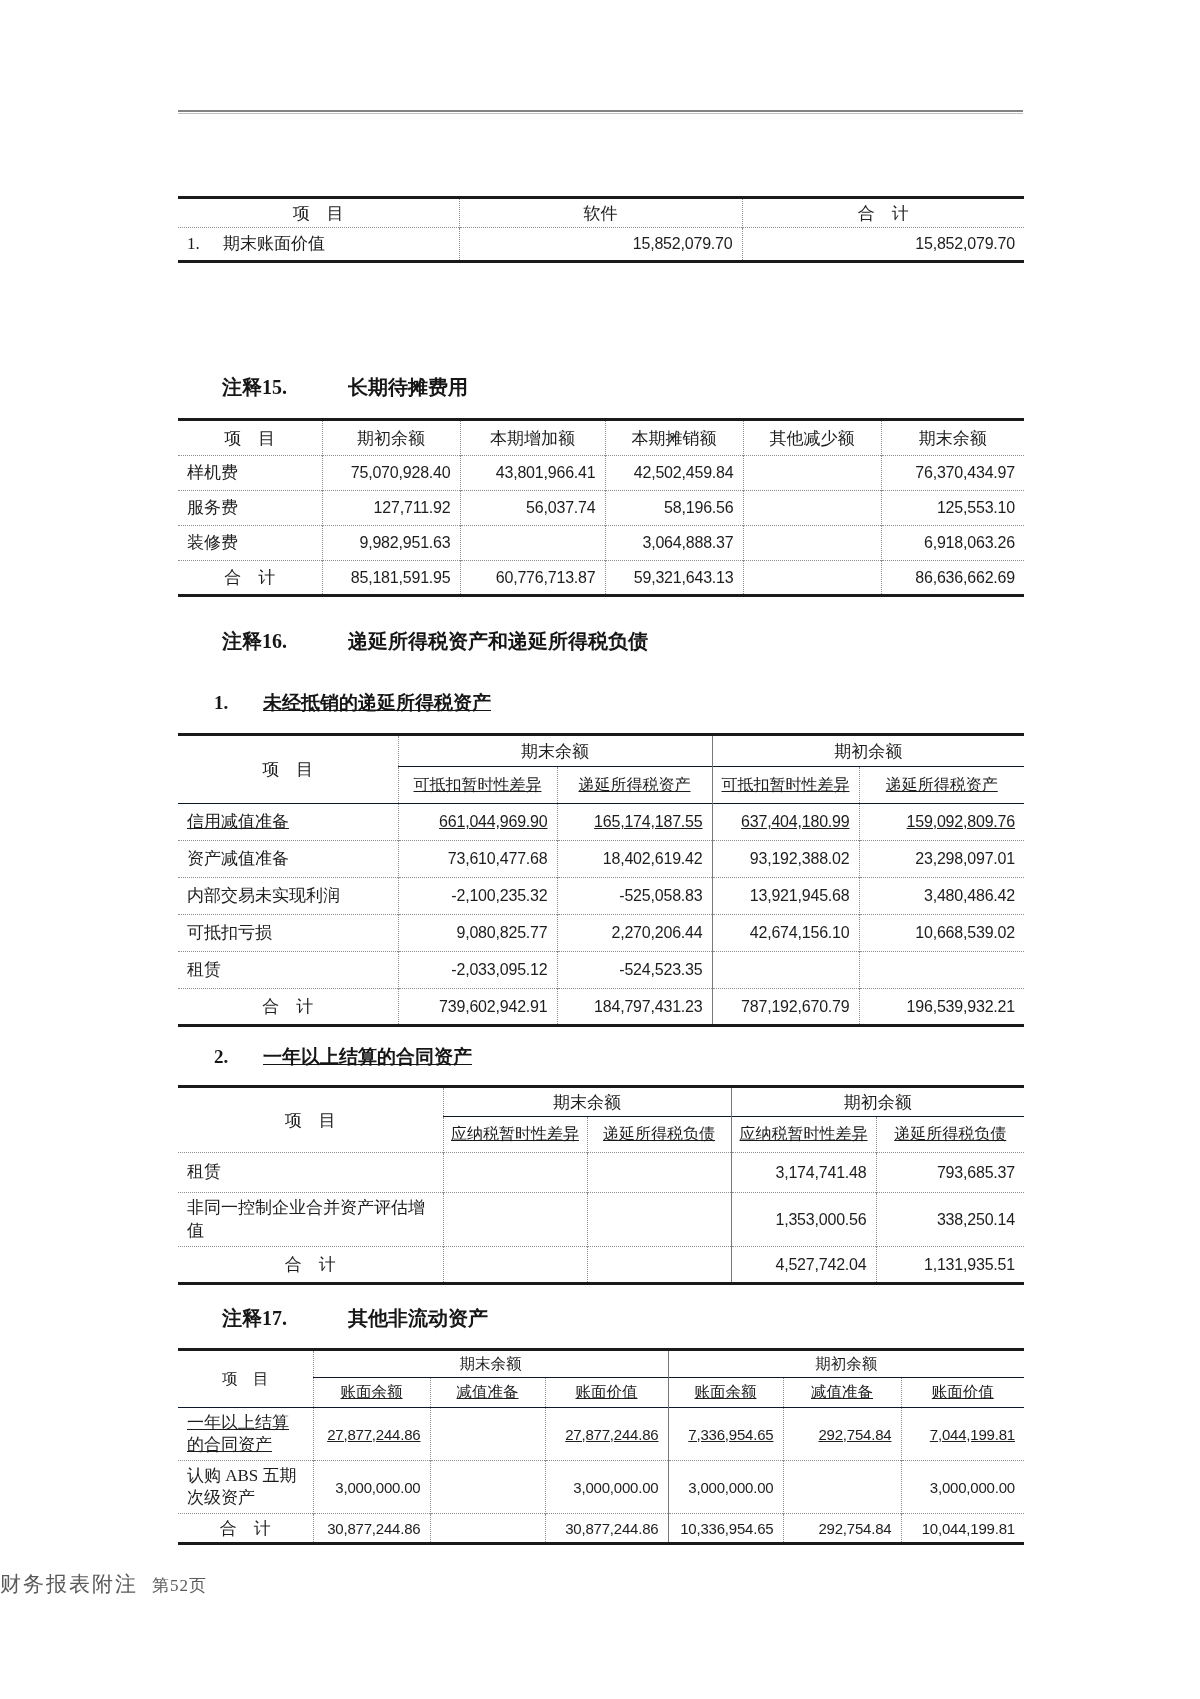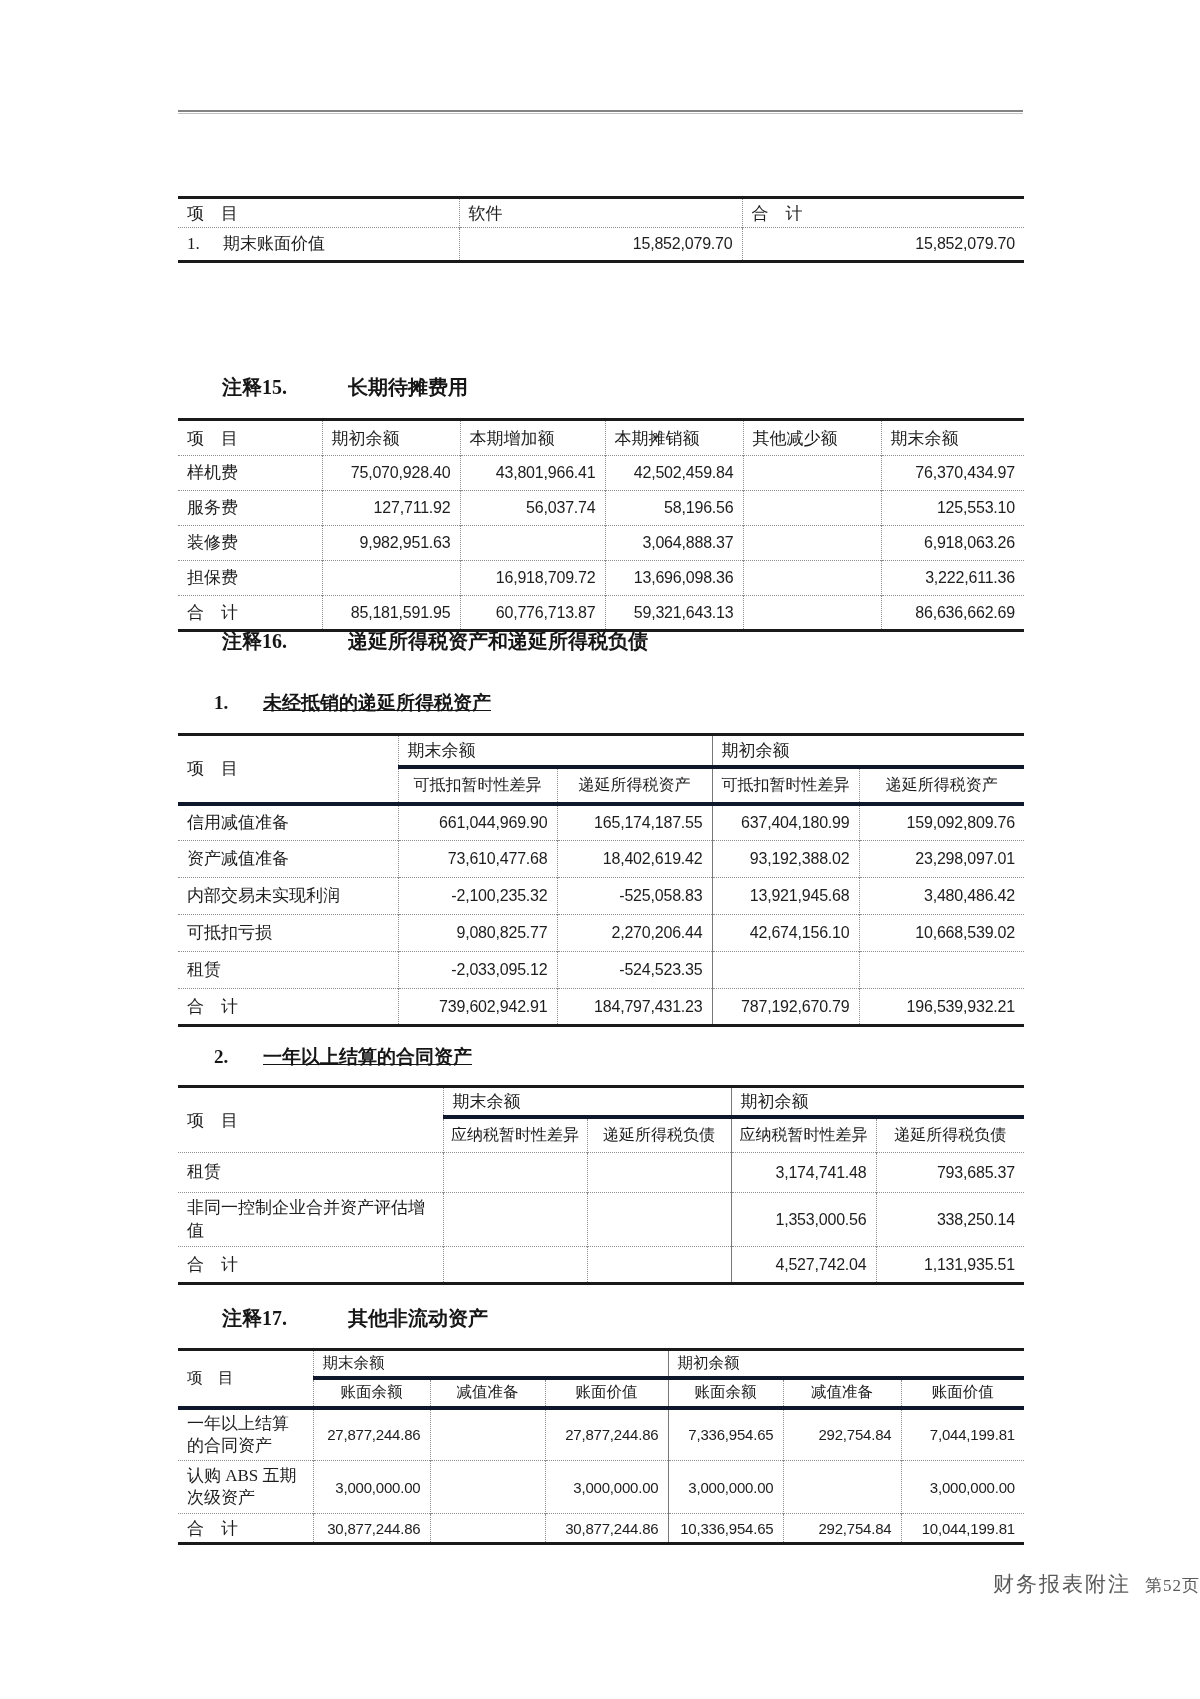--- a/index.html
+++ b/index.html
@@ -16,44 +16,44 @@
   }
 
   
   table.tbl {
     position:absolute; left:178px; width:846px;
     border-collapse:collapse; table-layout:fixed;
     border-top:3px solid #1a1a1a; border-bottom:3px solid #1a1a1a;
     font-size:17px; color:#1d1d1d;
   }
   .tbl td { padding:0 9px; overflow:hidden; vertical-align:middle; }
-  .tbl .c  { }
+  .tbl .c  { text-align:center; }
   .tbl .lbl{ text-align:left; line-height:1.3; }
   .tbl .r  { text-align:right; font-family:"Liberation Sans","DejaVu Sans",sans-serif; font-size:16px; letter-spacing:-0.2px; }
   .tbl .sub{ font-size:16px; padding:0 2px; text-align:center; }
   .lt-d { border-top:1px dotted #8e8e8e; }
-  .lt-s { border-top:4px solid #0f172a; }
+  .lt-s { border-top:1px solid #0f172a;text-decoration:underline; }
   .ll-d { border-left:1px dotted #8e8e8e; }
   .ll-s { border-left:1px solid #787878; }
 
   .t17 { font-size:16px; }
   .t17 .r   { font-size:15px; }
   .t17 .sub { font-size:15.5px; }
   .t17 .g   { font-size:15.5px; }
 
   .no-span { display:inline-block; width:36px; }
 
   
   .note-head { position:absolute; left:178px; width:846px; font-weight:bold; font-size:20px; color:#161616; white-space:nowrap; }
   .note-head .nno { display:inline-block; margin-left:44px; width:126px; }
   .sub-head { position:absolute; left:178px; width:846px; font-weight:bold; font-size:19px; color:#161616; white-space:nowrap;text-decoration:underline; }
   .sub-head .sno { display:inline-block; margin-left:36px; width:49px; }
 
   
-  .footer { position:absolute; top:1570px; left:0; width:1200px; text-align:right; color:#5a5a5a; }
+  .footer { position:absolute; top:1570px; left:0; width:1200px; text-align:left; color:#5a5a5a; }
   .footer .ft { font-size:21px; letter-spacing:2px; }
   .footer .fp { font-size:17px; margin-left:14px; letter-spacing:1px; }
 </style>
 </head>
 <body>
 
 <div class="page-rule"></div>
 
 <table class="tbl" style="top:196px;">
   <colgroup>
@@ -113,28 +113,20 @@
     <td class="r lt-d ll-d"></td>
     <td class="r lt-d ll-d">125,553.10</td>
   </tr>
   <tr style="height:35px">
     <td class="lbl lt-d">装修费</td>
     <td class="r lt-d ll-d">9,982,951.63</td>
     <td class="r lt-d ll-d"></td>
     <td class="r lt-d ll-d">3,064,888.37</td>
     <td class="r lt-d ll-d"></td>
     <td class="r lt-d ll-d">6,918,063.26</td>
-  </tr>
-  <tr style="height:35px">
-    <td class="lbl lt-d">担保费</td>
-    <td class="r lt-d ll-d"></td>
-    <td class="r lt-d ll-d">16,918,709.72</td>
-    <td class="r lt-d ll-d">13,696,098.36</td>
-    <td class="r lt-d ll-d"></td>
-    <td class="r lt-d ll-d">3,222,611.36</td>
   </tr>
   <tr style="height:35px">
     <td class="c lt-d">合　计</td>
     <td class="r lt-d ll-d">85,181,591.95</td>
     <td class="r lt-d ll-d">60,776,713.87</td>
     <td class="r lt-d ll-d">59,321,643.13</td>
     <td class="r lt-d ll-d"></td>
     <td class="r lt-d ll-d">86,636,662.69</td>
   </tr>
 </tbody>

